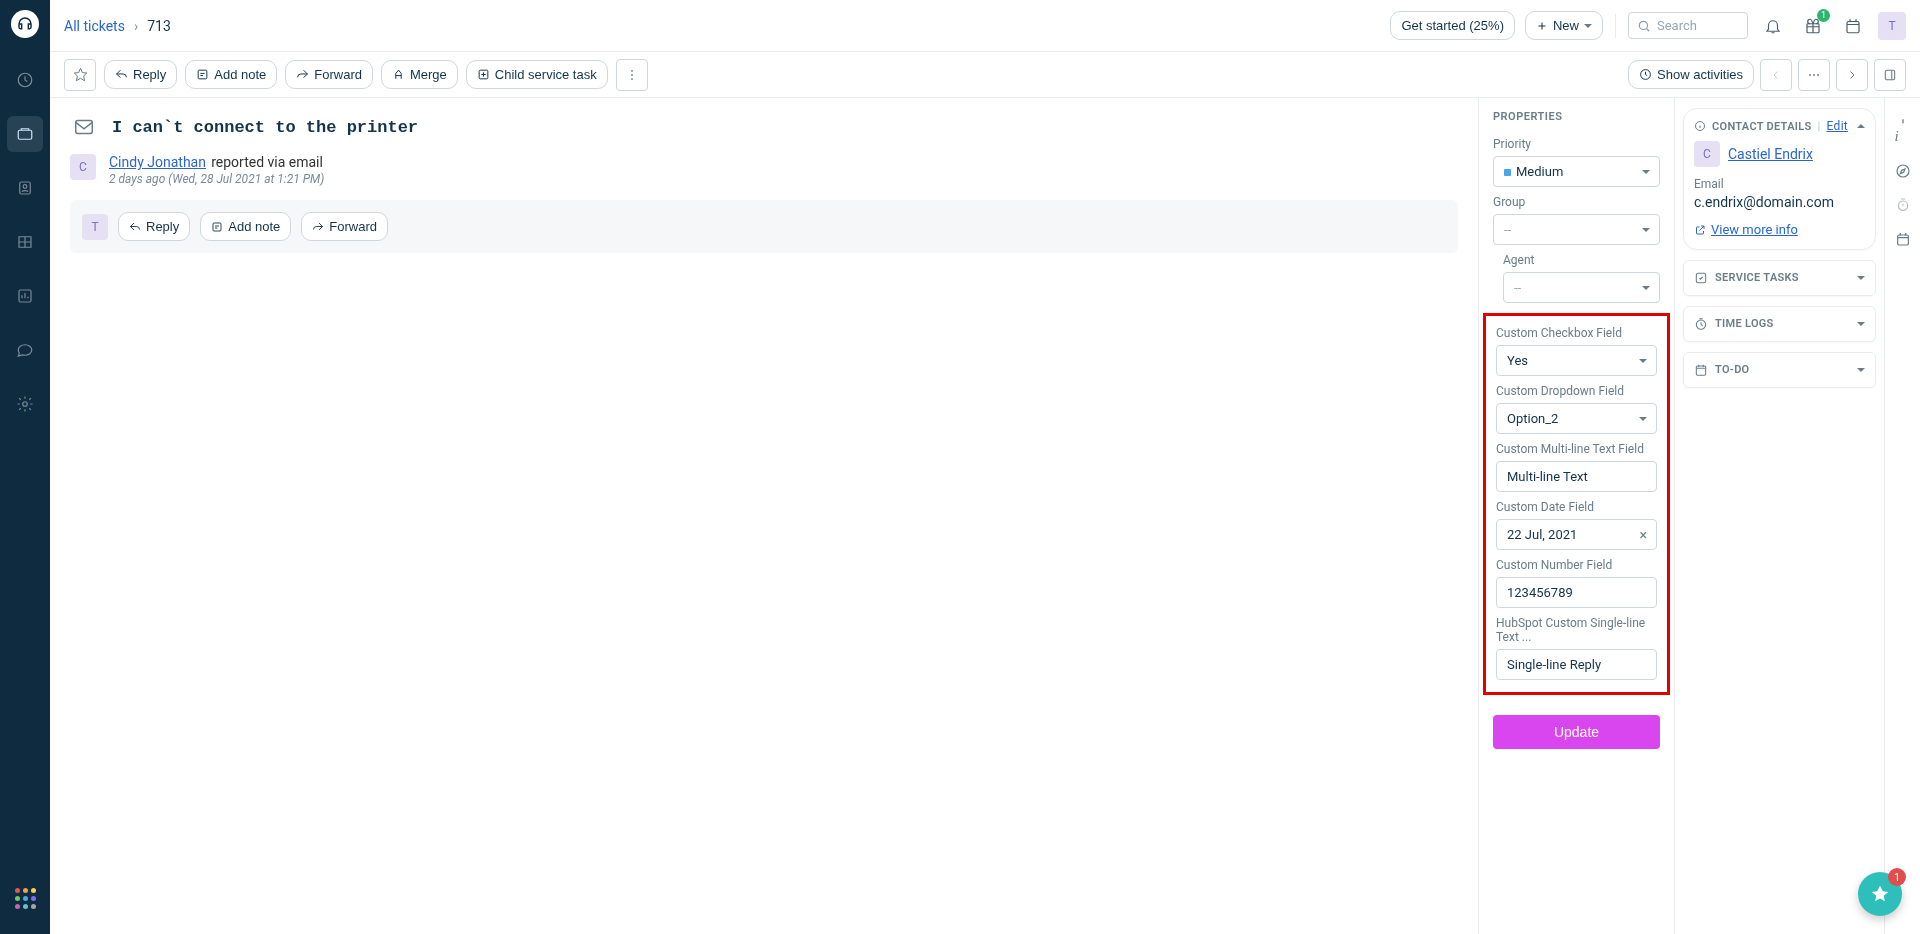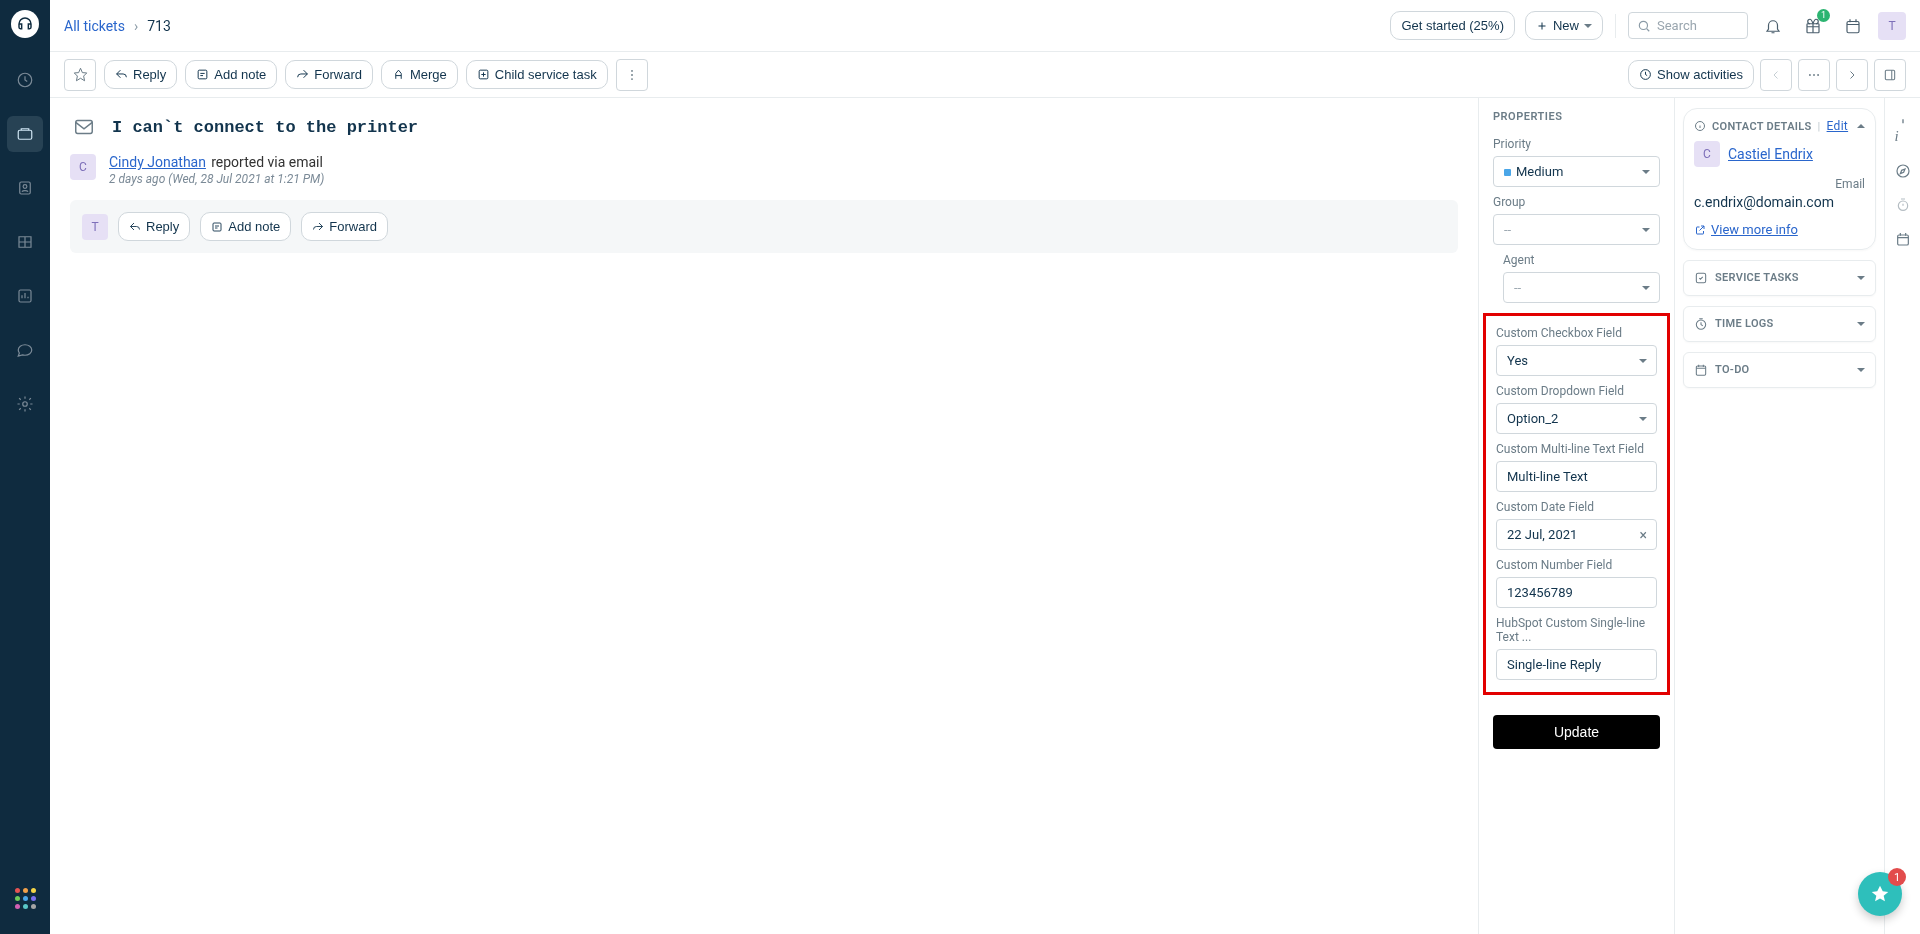--- a/index.html
+++ b/index.html
@@ -47,29 +47,29 @@
 .panel-hdr { font-size: 11px; letter-spacing: .5px; color: #6b7c87; padding: 12px 14px 8px; font-weight: 600;}
 .field-group { padding: 6px 14px 2px; }
 .field-label { font-size: 12px; color: #6b7c87; margin-bottom: 5px; display: block;}
 .field-input, .field-select { width: 100%; border: 1px solid #d0d7dc; border-radius: 4px; padding: 7px 24px 7px 10px; font-size: 13px; color: #12344d; background: #fff; position: relative; }
 .field-select { display: flex; align-items: center; justify-content: space-between; cursor: pointer; }
 .field-select::after { content: ''; position: absolute; right: 9px; top: 50%; width: 0; height: 0; border-left: 4px solid transparent; border-right: 4px solid transparent; border-top: 4px solid #6b7c87; transform: translateY(-50%); }
 .field-input.has-clear::after { content: '×'; position: absolute; right: 9px; top: 50%; transform: translateY(-50%); color: #6b7c87; font-size: 14px;}
 .priority-dot { width: 7px; height: 7px; background: #4aa6e8; display: inline-block; margin-right: 5px; border-radius: 1px;}
 .highlight-box { border: 3px solid #e20000; margin: 8px 4px 6px; padding: 4px 0 10px; }
 .highlight-box .field-group { padding: 6px 10px 2px; }
-.update-btn { margin: 14px 14px 0; background: #000000; color: #fff; border: none; border-radius: 4px; padding: 9px 0; width: calc(100% - 28px); font-size: 14px; cursor: pointer;}
+.update-btn { margin: 14px 14px 0; background: #d946ef; color: #fff; border: none; border-radius: 4px; padding: 9px 0; width: calc(100% - 28px); font-size: 14px; cursor: pointer;}
 .right-panels { width: 210px; border-left: 1px solid #e8ecee; padding: 10px 8px; display: flex; flex-direction: column; gap: 10px; }
 .r-card { border: 1px solid #e8ecee; border-radius: 14px; padding: 10px 10px; box-shadow: 0 1px 2px rgba(0,0,0,0.03);}
 .r-card-hdr { display: flex; align-items: center; gap: 6px; font-size: 11px; color: #6b7c87; font-weight: 600; letter-spacing: .3px; justify-content: space-between;}
 .r-card-hdr .left { display: flex; align-items: center; gap: 6px;}
 .r-card-hdr .edit { color: #2a66cc; font-weight: 400; font-size: 12px;}
 .contact-row { display: flex; align-items: center; gap: 8px; margin-top: 8px;}
 .contact-name { color: #2a66cc; font-size: 14px;}
-.r-label { font-size: 12px; color: #6b7c87; margin-top: 10px; text-align: right;}
+.r-label { font-size: 12px; color: #6b7c87; margin-top: 10px;}
 .r-value { font-size: 14px; color: #12344d; margin-top: 3px;}
 .r-link { color: #2a66cc; font-size: 13px; display: inline-flex; align-items: center; gap: 5px; margin-top: 12px;}
 .r-section { border: 1px solid #e8ecee; border-radius: 6px; padding: 10px 10px; display: flex; align-items: center; justify-content: space-between; box-shadow: 0 1px 2px rgba(0,0,0,0.03);}
 .r-section .left { display: flex; align-items: center; gap: 7px; font-size: 11px; color: #6b7c87; font-weight: 600; letter-spacing: .3px;}
 .sidebar-far-right { width: 36px; border-left: 1px solid #e8ecee; display: flex; flex-direction: column; align-items: center; padding-top: 14px; gap: 18px; color: #6b7c87;}
 .fab { position: fixed; right: 18px; bottom: 18px; width: 44px; height: 44px; border-radius: 50%; background: #2ebfbb; display: flex; align-items: center; justify-content: center; color: #fff; box-shadow: 0 4px 10px rgba(0,0,0,0.2);}
 .fab .badge { position: absolute; top: -4px; right: -4px; background: #e24c4c; color: #fff; font-size: 11px; width: 18px; height: 18px; border-radius: 50%; display: flex; align-items: center; justify-content: center;}
 svg { display: block; }
 .muted { color: #9aa6af; }
 .divider-v { width: 1px; height: 24px; background: #e8ecee; margin: 0 2px;}

